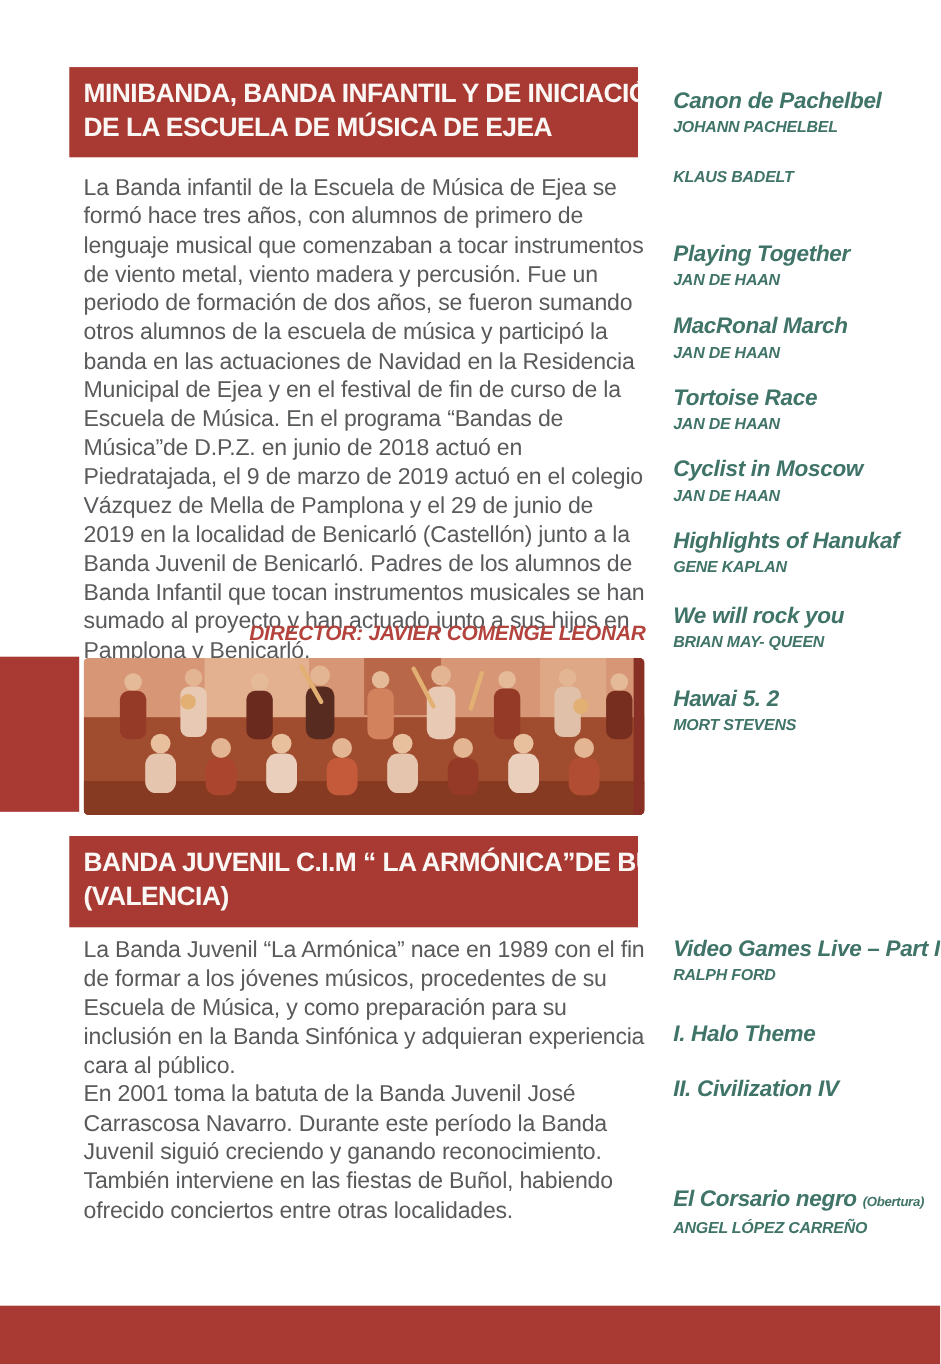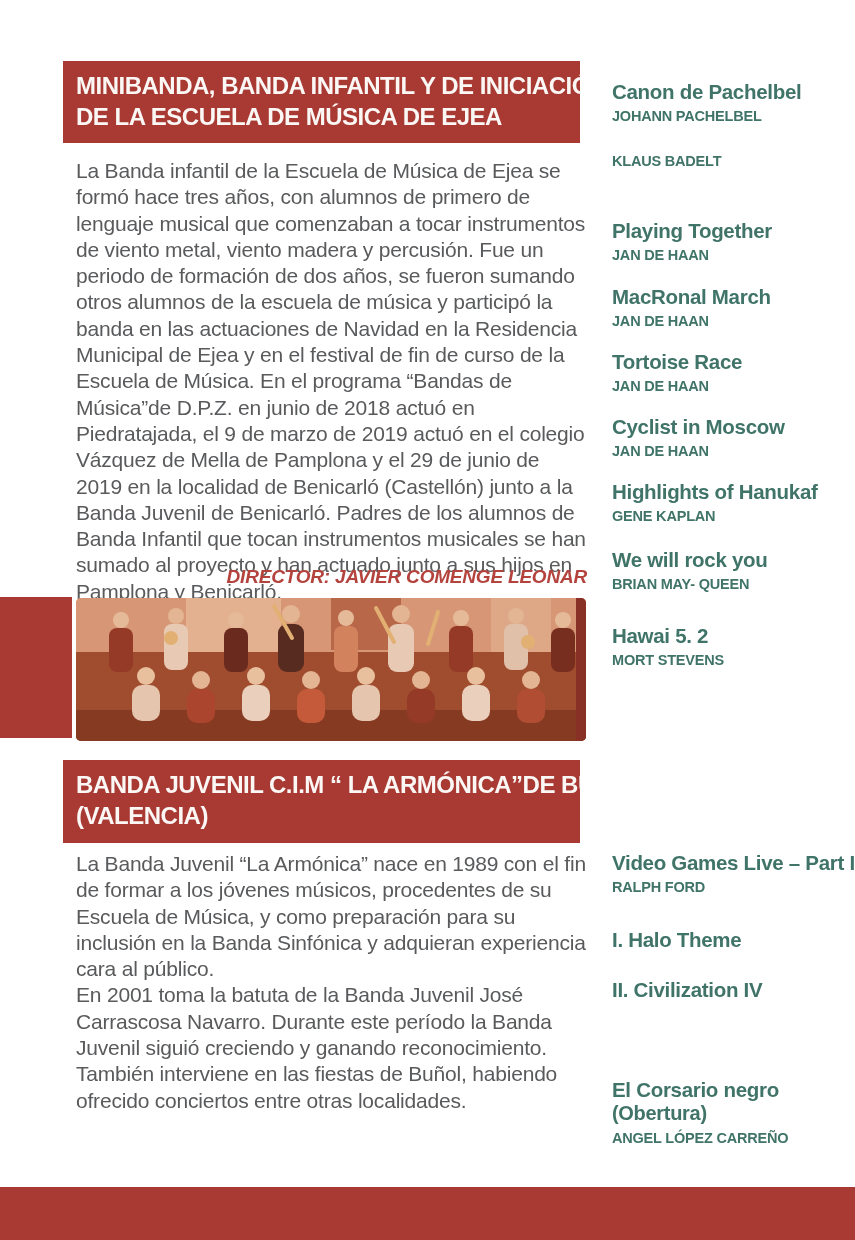--- a/index.html
+++ b/index.html
@@ -35,25 +35,25 @@
   .band-photo{
     position:absolute;left:76px;top:598px;width:510px;height:143px;
     border-radius:5px;overflow:hidden;
   }
   .band-photo svg{display:block;width:100%;height:100%;}
   
   .bottom-accent-band{position:absolute;left:0;top:1187px;width:855px;height:53px;background:#a93933;}
   
   .prog{
     position:absolute;left:612px;width:243px;color:#407468;
-    font-weight:700;
+    font-style:italic;font-weight:700;
   }
   .prog-title{font-size:20.5px;line-height:23px;letter-spacing:-0.3px;}
   .prog-sub{font-size:16px;line-height:20px;}
-  .prog-suffix{font-size:20px;}
+  .prog-suffix{font-size:12px;}
   .prog-composer{font-size:14.5px;line-height:17px;margin-top:5px;letter-spacing:-0.2px;}
 </style>
 </head>
 <body>
 
 <div class="page">
 
   <div class="title-bar title-bar-1">
     <div class="line">MINIBANDA, BANDA INFANTIL Y DE INICIACIÓN</div>
     <div class="line">DE LA ESCUELA DE MÚSICA DE EJEA</div>

